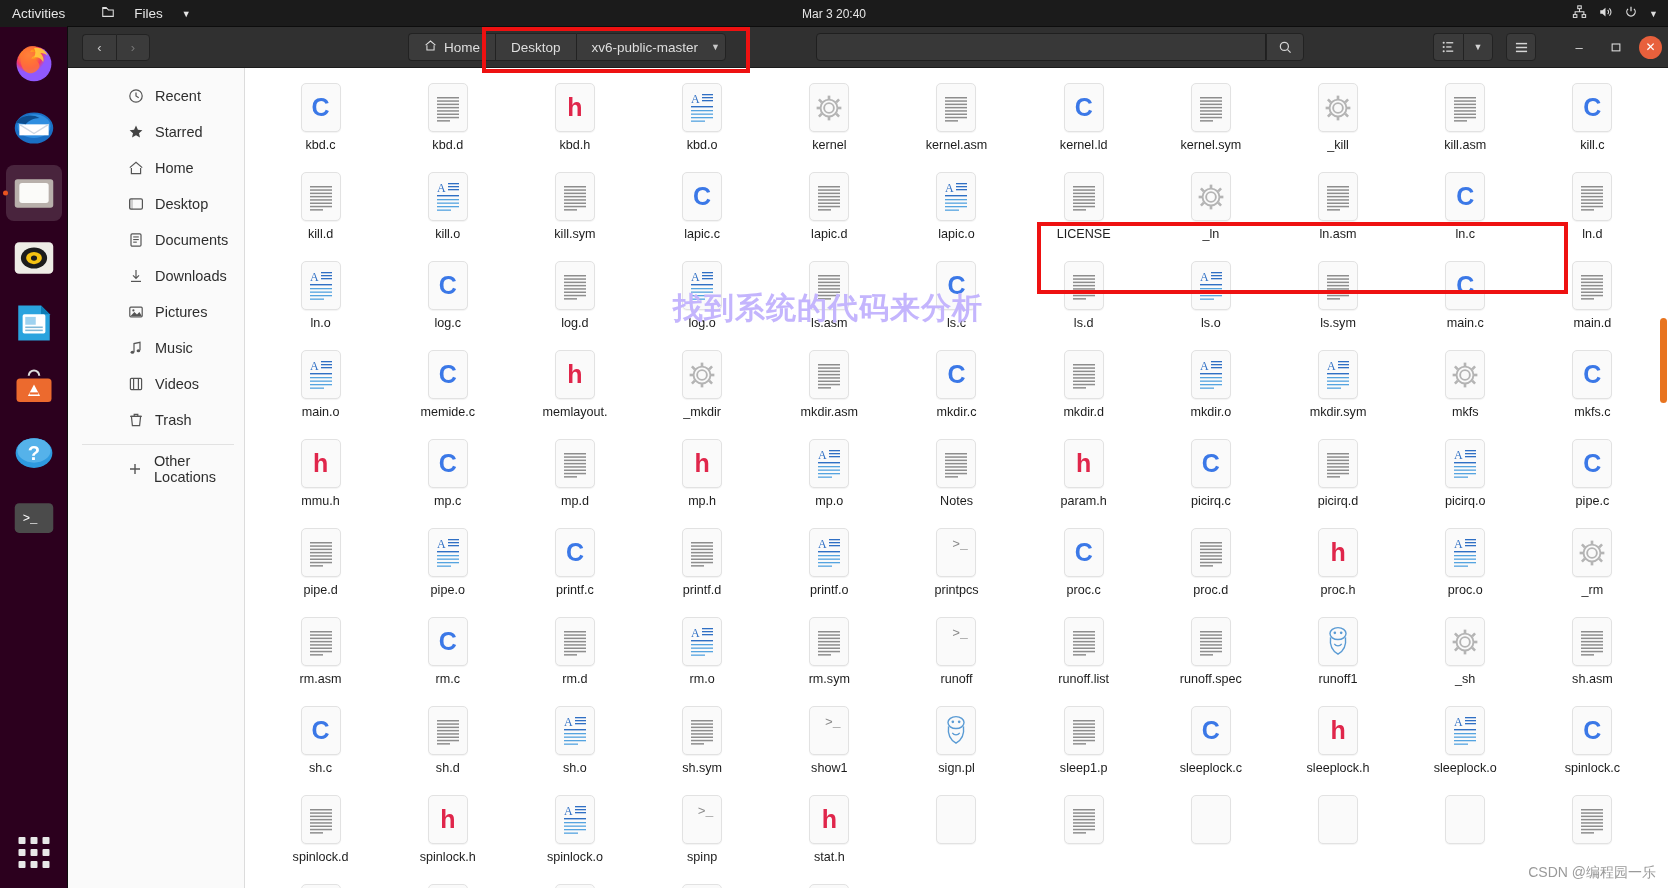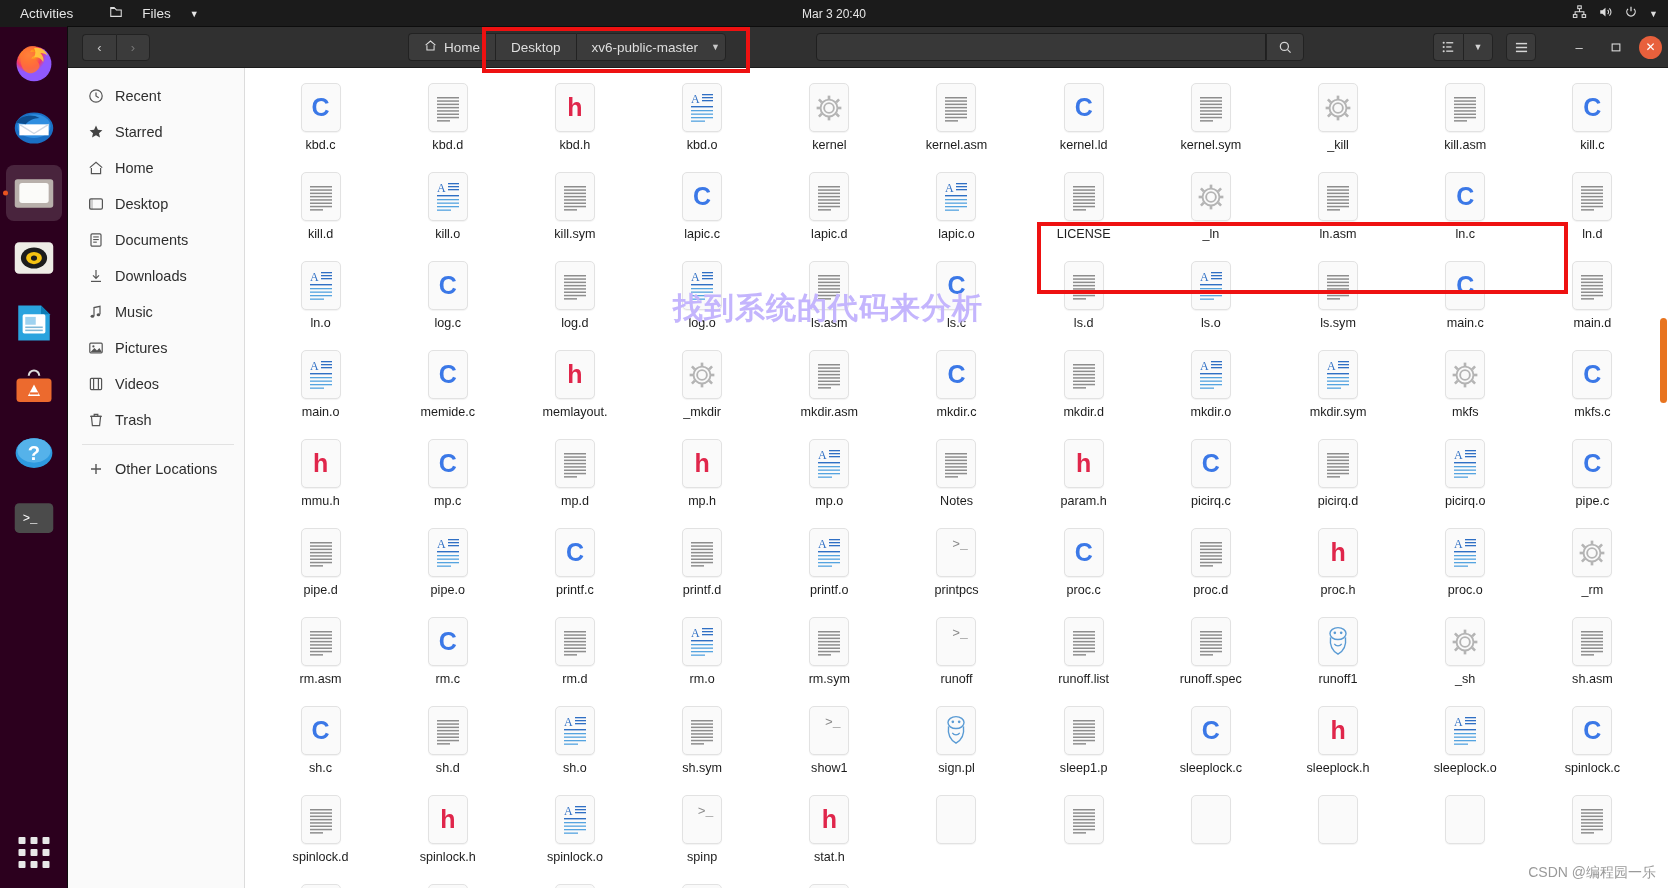--- a/index.html
+++ b/index.html
@@ -9,21 +9,21 @@
     background:#2c001e;
     position:relative;
   }
 
   
   #topbar {
     position:absolute; left:0; top:0; width:1668px; height:27px;
     background:#1b1b1b; color:#e6e6e6;
     display:flex; align-items:center; font-size:13.5px;
   }
-  #topbar .activities { margin-left:20px; }
+  #topbar .activities { margin-left:12px; }
   #topbar .appmenu { margin-left:36px; display:flex; align-items:center; gap:19px; }
   #topbar .clock {
     position:absolute; left:50%; transform:translateX(-50%);
     font-size:12px;
   }
   #topbar .sysicons {
     position:absolute; right:10px; display:flex; align-items:center; gap:11px;
   }
   .tb-ico { display:inline-block; vertical-align:middle; }
 
@@ -107,21 +107,21 @@
   }
 
   
   #wbody { flex:1; display:flex; min-height:0; }
   #sidebar {
     width:177px; background:#fafafa; border-right:1px solid #dcdcdc;
     padding-top:10px; flex:0 0 177px;
   }
   .side-item {
     height:36px; display:flex; align-items:center; gap:11px;
-    padding-left:19px; font-size:14.5px; color:#2e2e2e;
+    padding-left:19px; font-size:14.5px; color:#2e2e2e;margin-left:40px;
   }
   .side-ico { width:17px; height:17px; display:flex; align-items:center; justify-content:center; color:#444; }
   .side-sep { height:1px; background:#e2e2e2; margin:6px 10px 6px 14px; }
 
   #content {
     flex:1; position:relative; background:#ffffff; overflow:hidden;
   }
   #grid {
     display:grid; grid-template-columns:repeat(11, 1fr);
     padding:6px 12px 0 12px; position:relative;
@@ -408,36 +408,36 @@
             <svg width="16" height="16" viewBox="0 0 16 16">
               <path d="M8 2v8M5 7.4l3 3 3-3" fill="none" stroke="#555" stroke-width="1.2"></path>
               <path d="M3 13.4h10" stroke="#555" stroke-width="1.2"></path>
             </svg>
           </span>
         <span>Downloads</span>
       </div>
       <div class="side-item">
         <span class="side-ico">
             <svg width="16" height="16" viewBox="0 0 16 16">
+              <rect x="1.8" y="3.2" width="12.4" height="9.6" rx="1" fill="none" stroke="#555" stroke-width="1.2"></rect>
+              <circle cx="5.4" cy="6.4" r="1.1" fill="#555"></circle>
+              <path d="M2.6 12l3.8-4 2.6 2.6L11.4 8l2.4 4z" fill="#555"></path>
+            </svg>
+          </span>
+        <span>Pictures</span>
+      </div>
+      <div class="side-item">
+        <span class="side-ico">
+            <svg width="16" height="16" viewBox="0 0 16 16">
               <path d="M6 12V3.6l6-1.3v8" fill="none" stroke="#555" stroke-width="1.2"></path>
               <ellipse cx="4.4" cy="12.2" rx="1.8" ry="1.5" fill="#555"></ellipse>
               <ellipse cx="10.4" cy="10.8" rx="1.8" ry="1.5" fill="#555"></ellipse>
             </svg>
           </span>
         <span>Music</span>
-      </div>
-      <div class="side-item">
-        <span class="side-ico">
-            <svg width="16" height="16" viewBox="0 0 16 16">
-              <rect x="1.8" y="3.2" width="12.4" height="9.6" rx="1" fill="none" stroke="#555" stroke-width="1.2"></rect>
-              <circle cx="5.4" cy="6.4" r="1.1" fill="#555"></circle>
-              <path d="M2.6 12l3.8-4 2.6 2.6L11.4 8l2.4 4z" fill="#555"></path>
-            </svg>
-          </span>
-        <span>Pictures</span>
       </div>
       <div class="side-item">
         <span class="side-ico">
             <svg width="16" height="16" viewBox="0 0 16 16">
               <rect x="2.4" y="2.4" width="11.2" height="11.2" rx="1" fill="none" stroke="#555" stroke-width="1.2"></rect>
               <path d="M5.6 2.4v11.2M10.4 2.4v11.2" stroke="#555" stroke-width="1.2"></path>
             </svg>
           </span>
         <span>Videos</span>
       </div>

